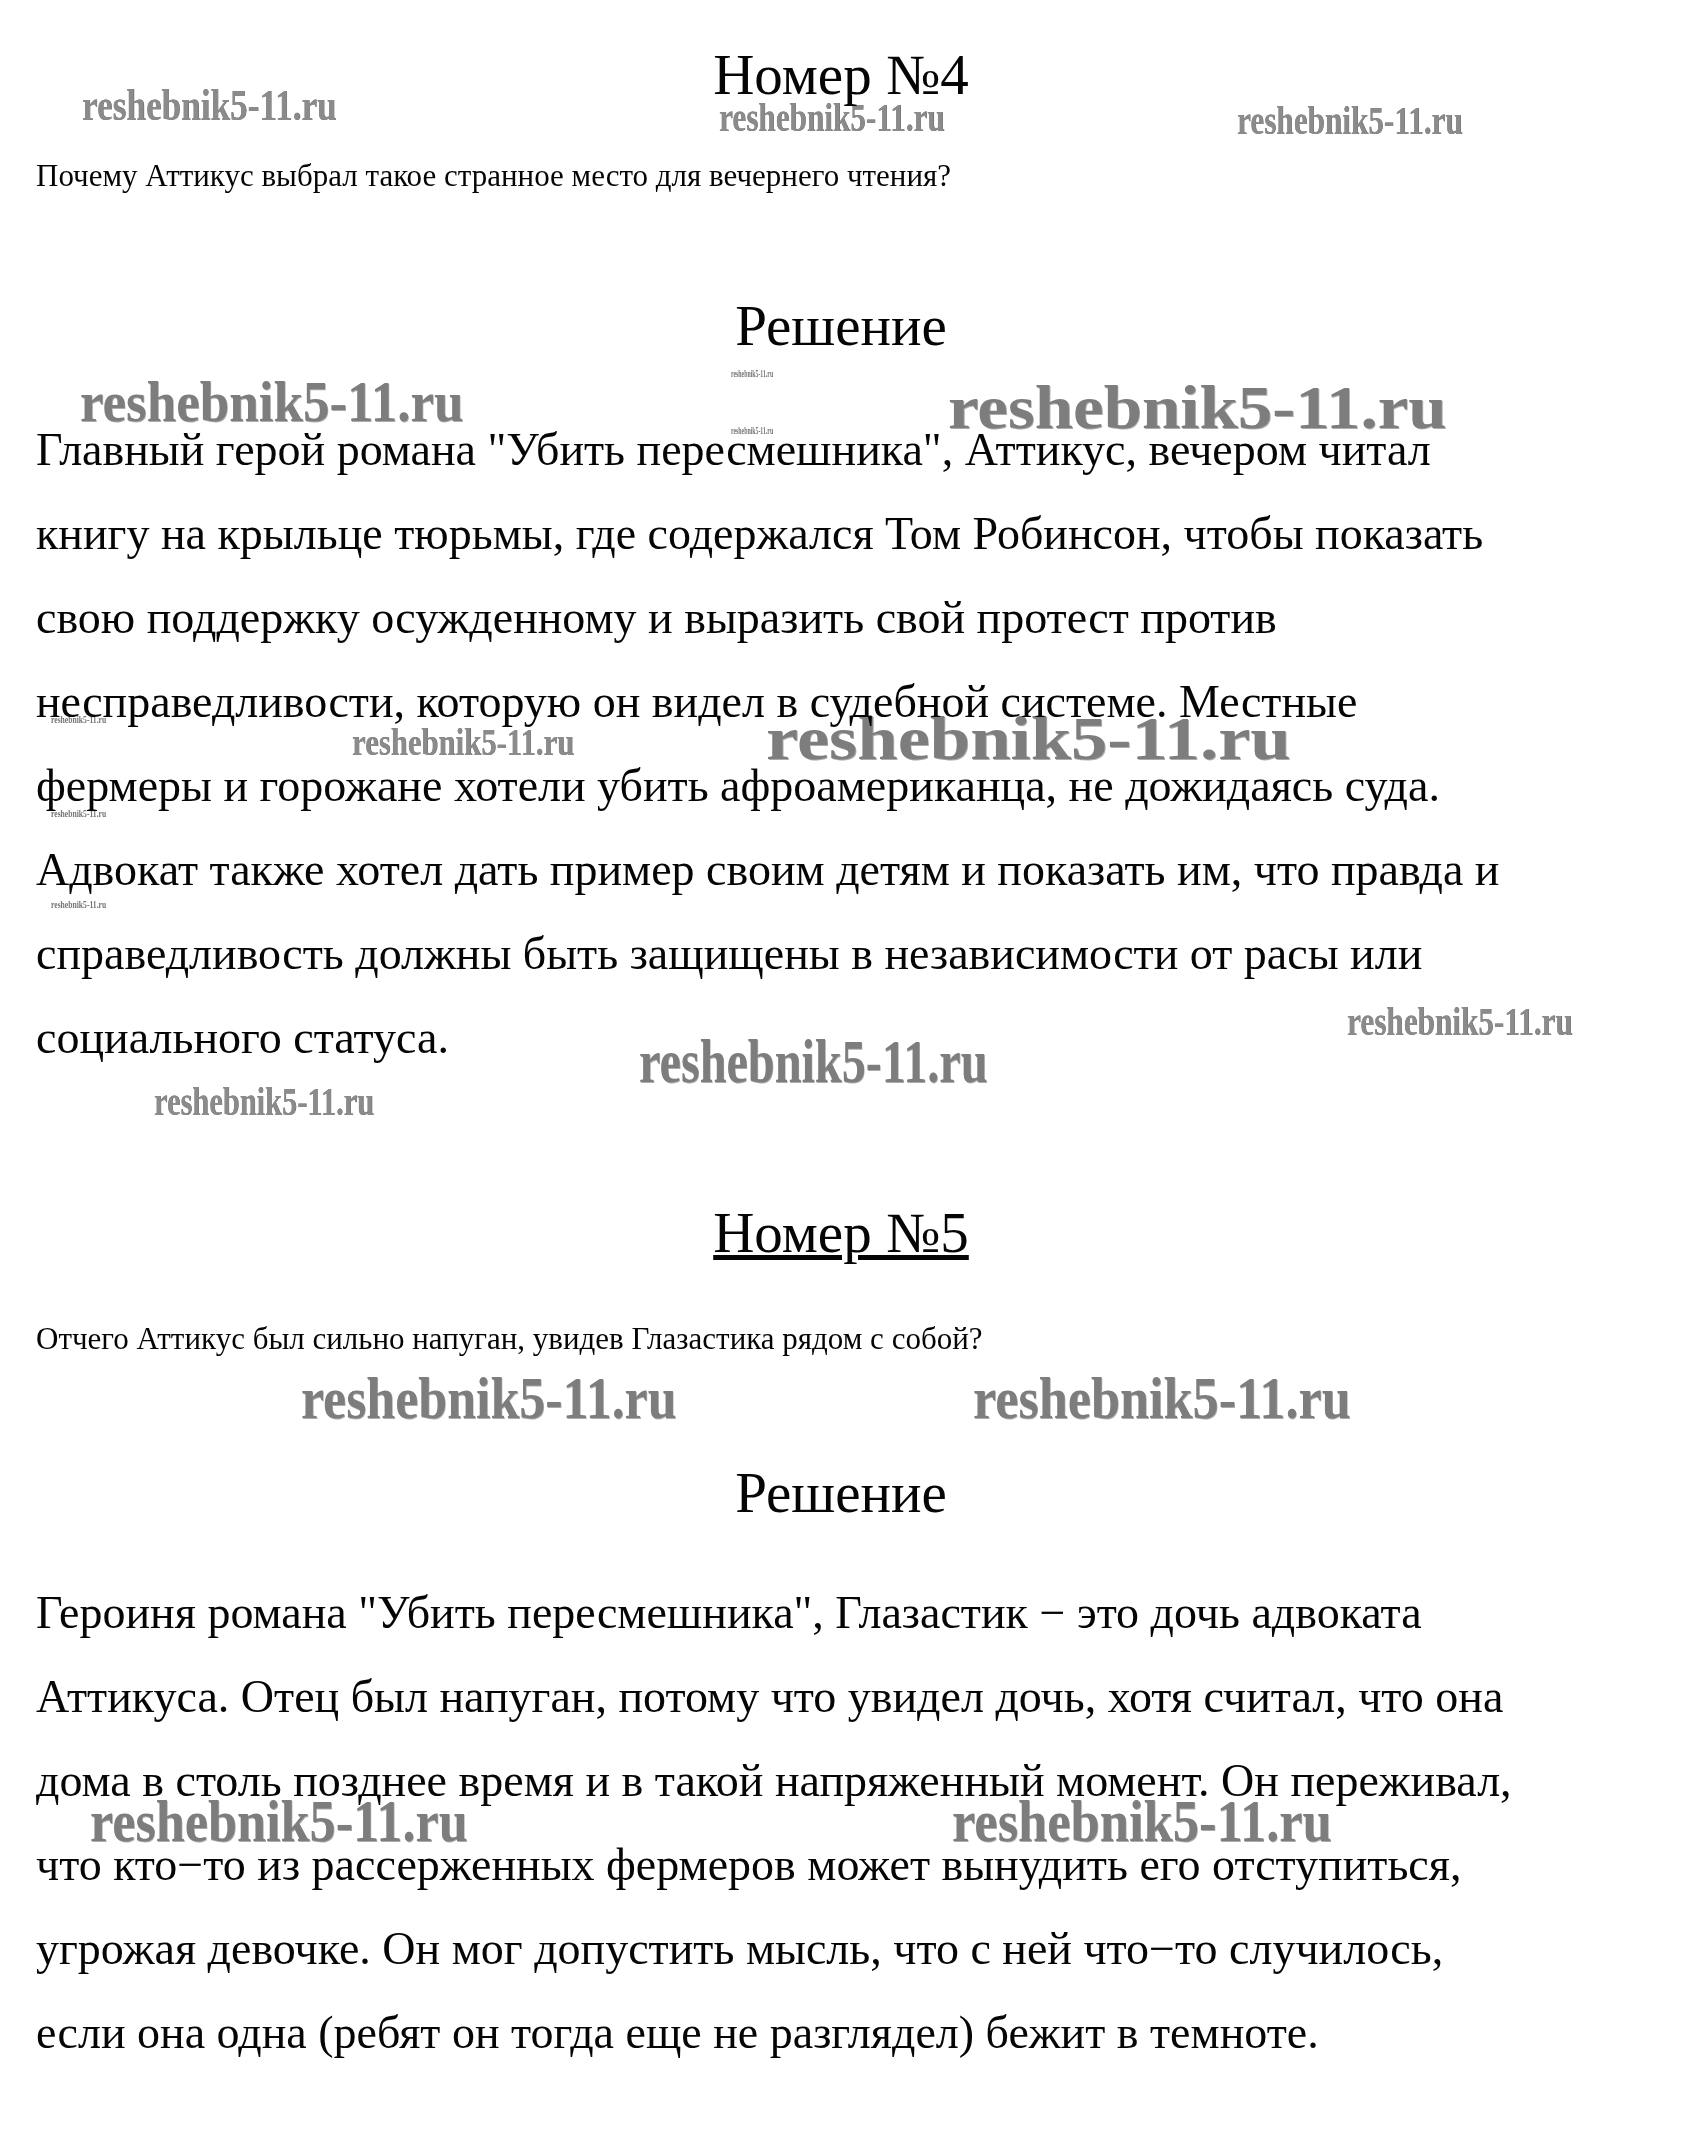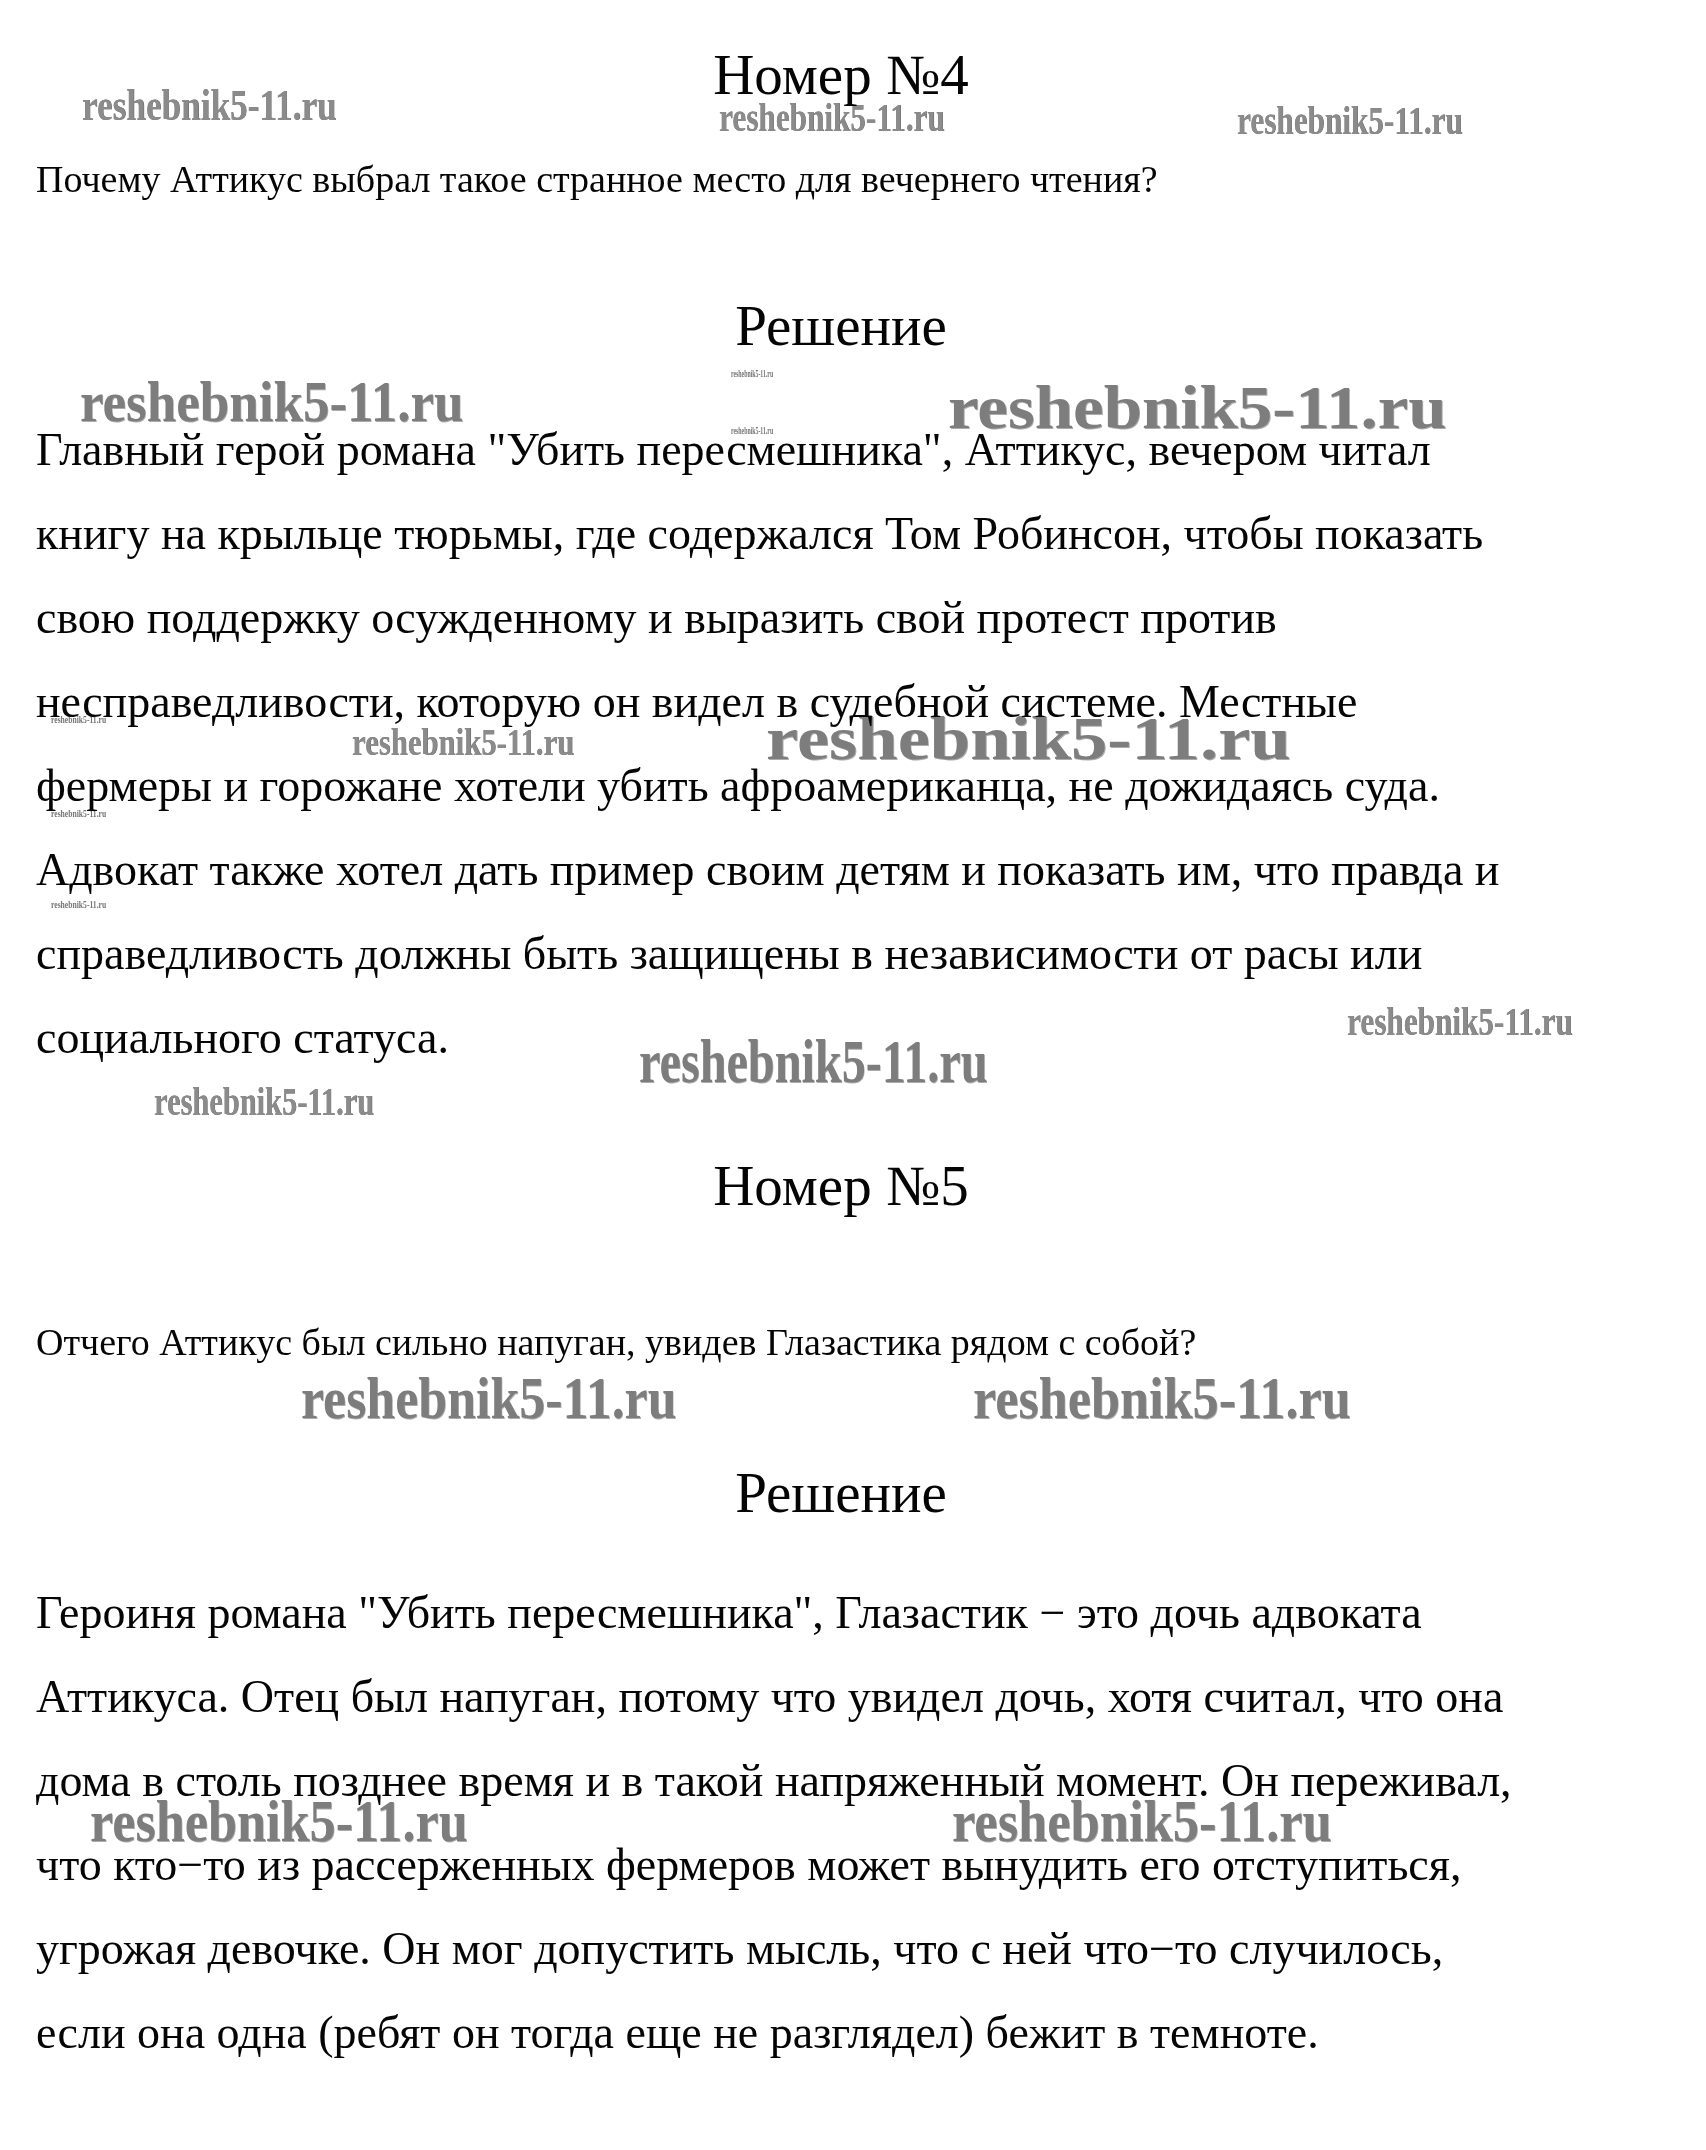--- a/index.html
+++ b/index.html
@@ -21,21 +21,21 @@
     left: 0;
     width: 100%;
     text-align: center;
     font-size: 57px;
     line-height: 1.2;
     white-space: nowrap;
   }
   .qline {
     position: absolute;
     left: 36px;
-    font-size: 38px;
+    font-size: 31px;
     line-height: 1.2;
     white-space: nowrap;
   }
   .solution {
     position: absolute;
     left: 36px;
     font-size: 46px;
     line-height: 84px;
   }
   .solution .line { white-space: nowrap; }
@@ -78,21 +78,21 @@
   .wm16 { left: 301px;  top: 1364px; font-size: 59px; transform: scaleX(0.88); }
   .wm17 { left: 973px; top: 1364px; font-size: 59px; transform: scaleX(0.885); }
   .wm18 { left: 90px;  top: 1787px; font-size: 59px; transform: scaleX(0.885); }
   .wm19 { left: 952px; top: 1787px; font-size: 59px; transform: scaleX(0.89); }
 
   
   #p4-title    { top: 41px; }
   #p4-question { top: 157px; }
   #p4-solhead  { top: 292px; }
   #p4-solution { top: 408px; }
-  #p5-title    { top: 1152px; }
+  #p5-title    { top: 1199px; text-decoration: underline; }
   #p5-question { top: 1320px; }
   #p5-solhead  { top: 1459px; }
   #p5-solution { top: 1571px; }
 </style>
 </head>
 <body>
 
 <div class="page">
 
   <div class="wm wm1">reshebnik5-11.ru</div>

